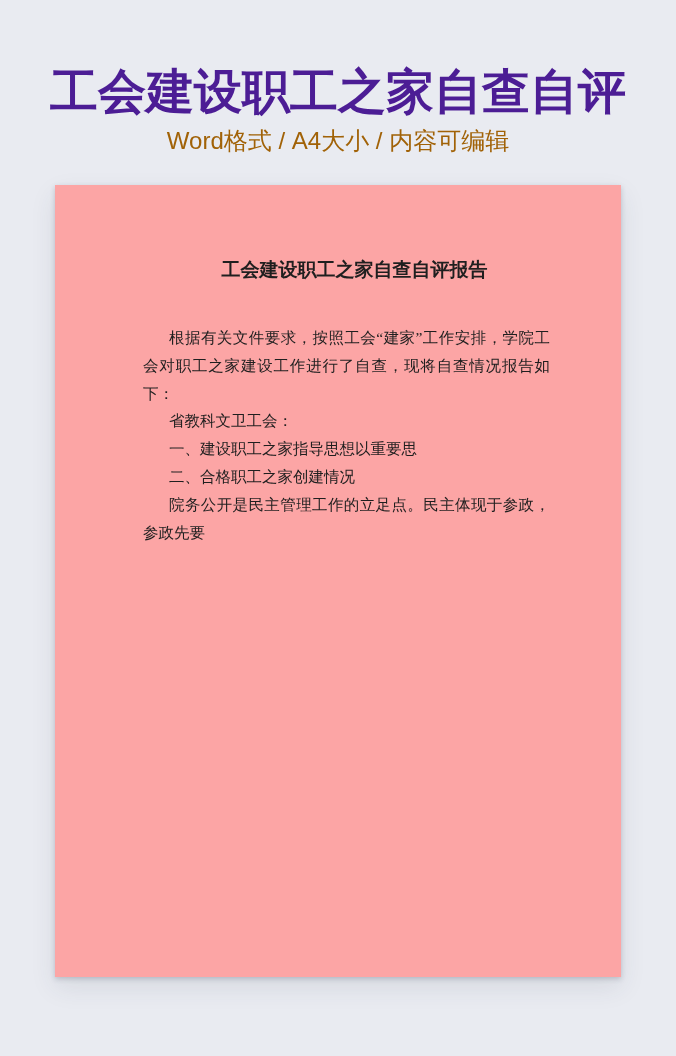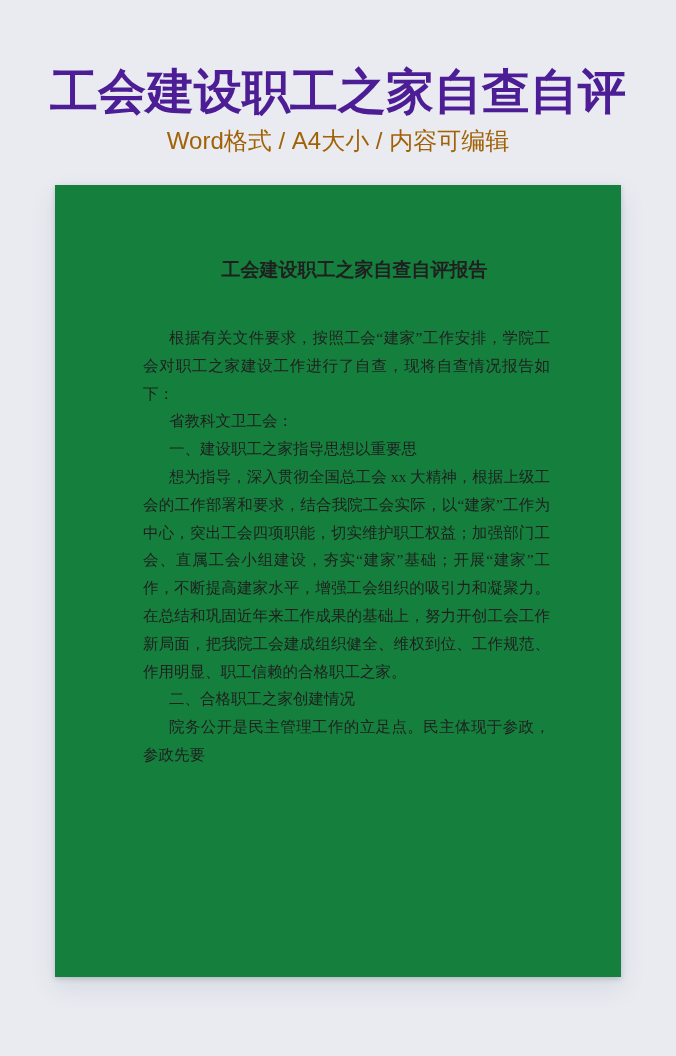--- a/index.html
+++ b/index.html
@@ -30,21 +30,21 @@
     margin-top: 6px;
     font-size: 24px;
     line-height: 30px;
     color: #a16207;
   }
   .doc-card {
     box-sizing: border-box;
     width: 566px;
     height: 792px;
     margin: 29px 0 0 55px;
-    background: #15803d;
+    background: #fca5a5;
     box-shadow: 0 2px 5px rgba(50, 60, 80, 0.22), 0 10px 24px rgba(50, 60, 80, 0.10);
     padding: 72px 46px 0 88px;
     overflow: hidden;
   }
   .doc-title {
     margin: 0 0 42px -9px;
     font-family: "Liberation Serif", serif;
     font-weight: bold;
     font-size: 19px;
     line-height: 25px;
@@ -77,21 +77,20 @@
   <section class="doc-card">
     <h2 class="doc-title">工会建设职工之家自查自评报告</h2>
     <div class="doc-body">
 
         <p class="doc-para">根据有关文件要求，按照工会“建家”工作安排，学院工会对职工之家建设工作进行了自查，现将自查情况报告如下：</p>
 
         <p class="doc-para">省教科文卫工会：</p>
 
         <p class="doc-para">一、建设职工之家指导思想以重要思</p>
 
-        <p class="doc-para">想为指导，深入贯彻全国总工会 xx 大精神，根据上级工会的工作部署和要求，结合我院工会实际，以“建家”工作为中心，突出工会四项职能，切实维护职工权益；加强部门工会、直属工会小组建设，夯实“建家”基础；开展“建家”工作，不断提高建家水平，增强工会组织的吸引力和凝聚力。在总结和巩固近年来工作成果的基础上，努力开创工会工作新局面，把我院工会建成组织健全、维权到位、工作规范、作用明显、职工信赖的合格职工之家。</p>
 
         <p class="doc-para">二、合格职工之家创建情况</p>
 
 
 
 
         <p class="doc-para">院务公开是民主管理工作的立足点。民主体现于参政，参政先要</p>
       </div>
   </section>
 

